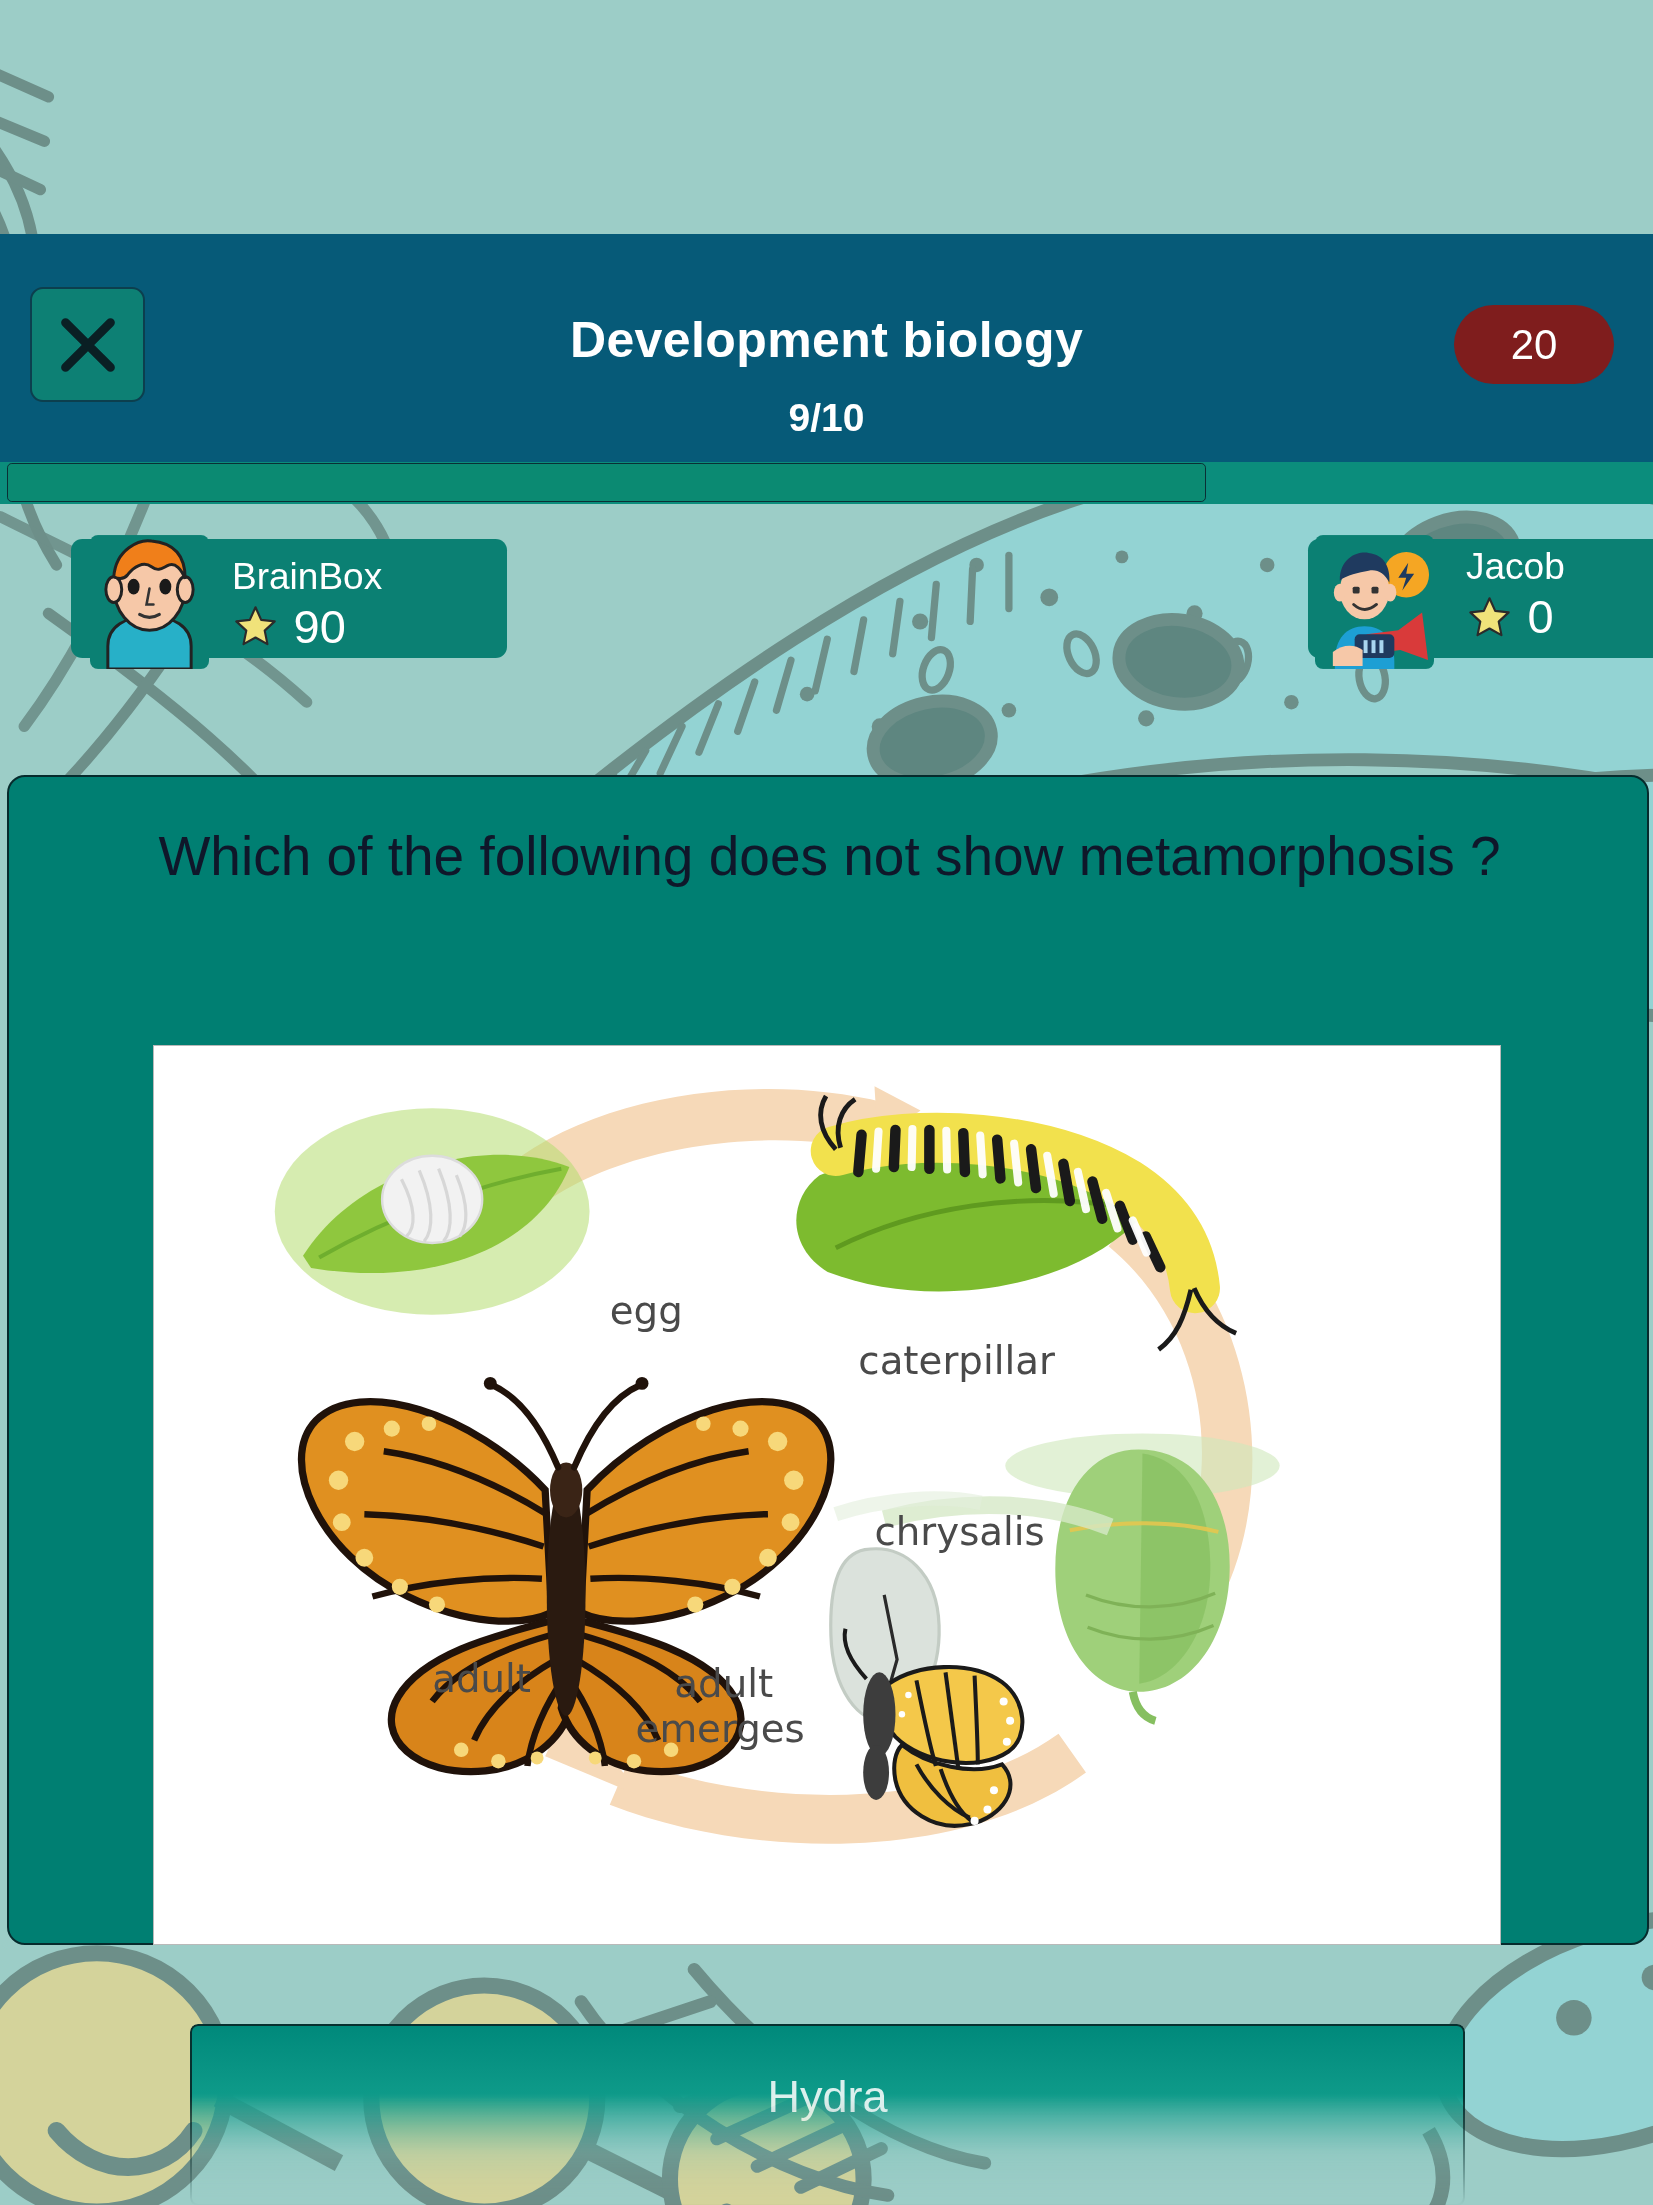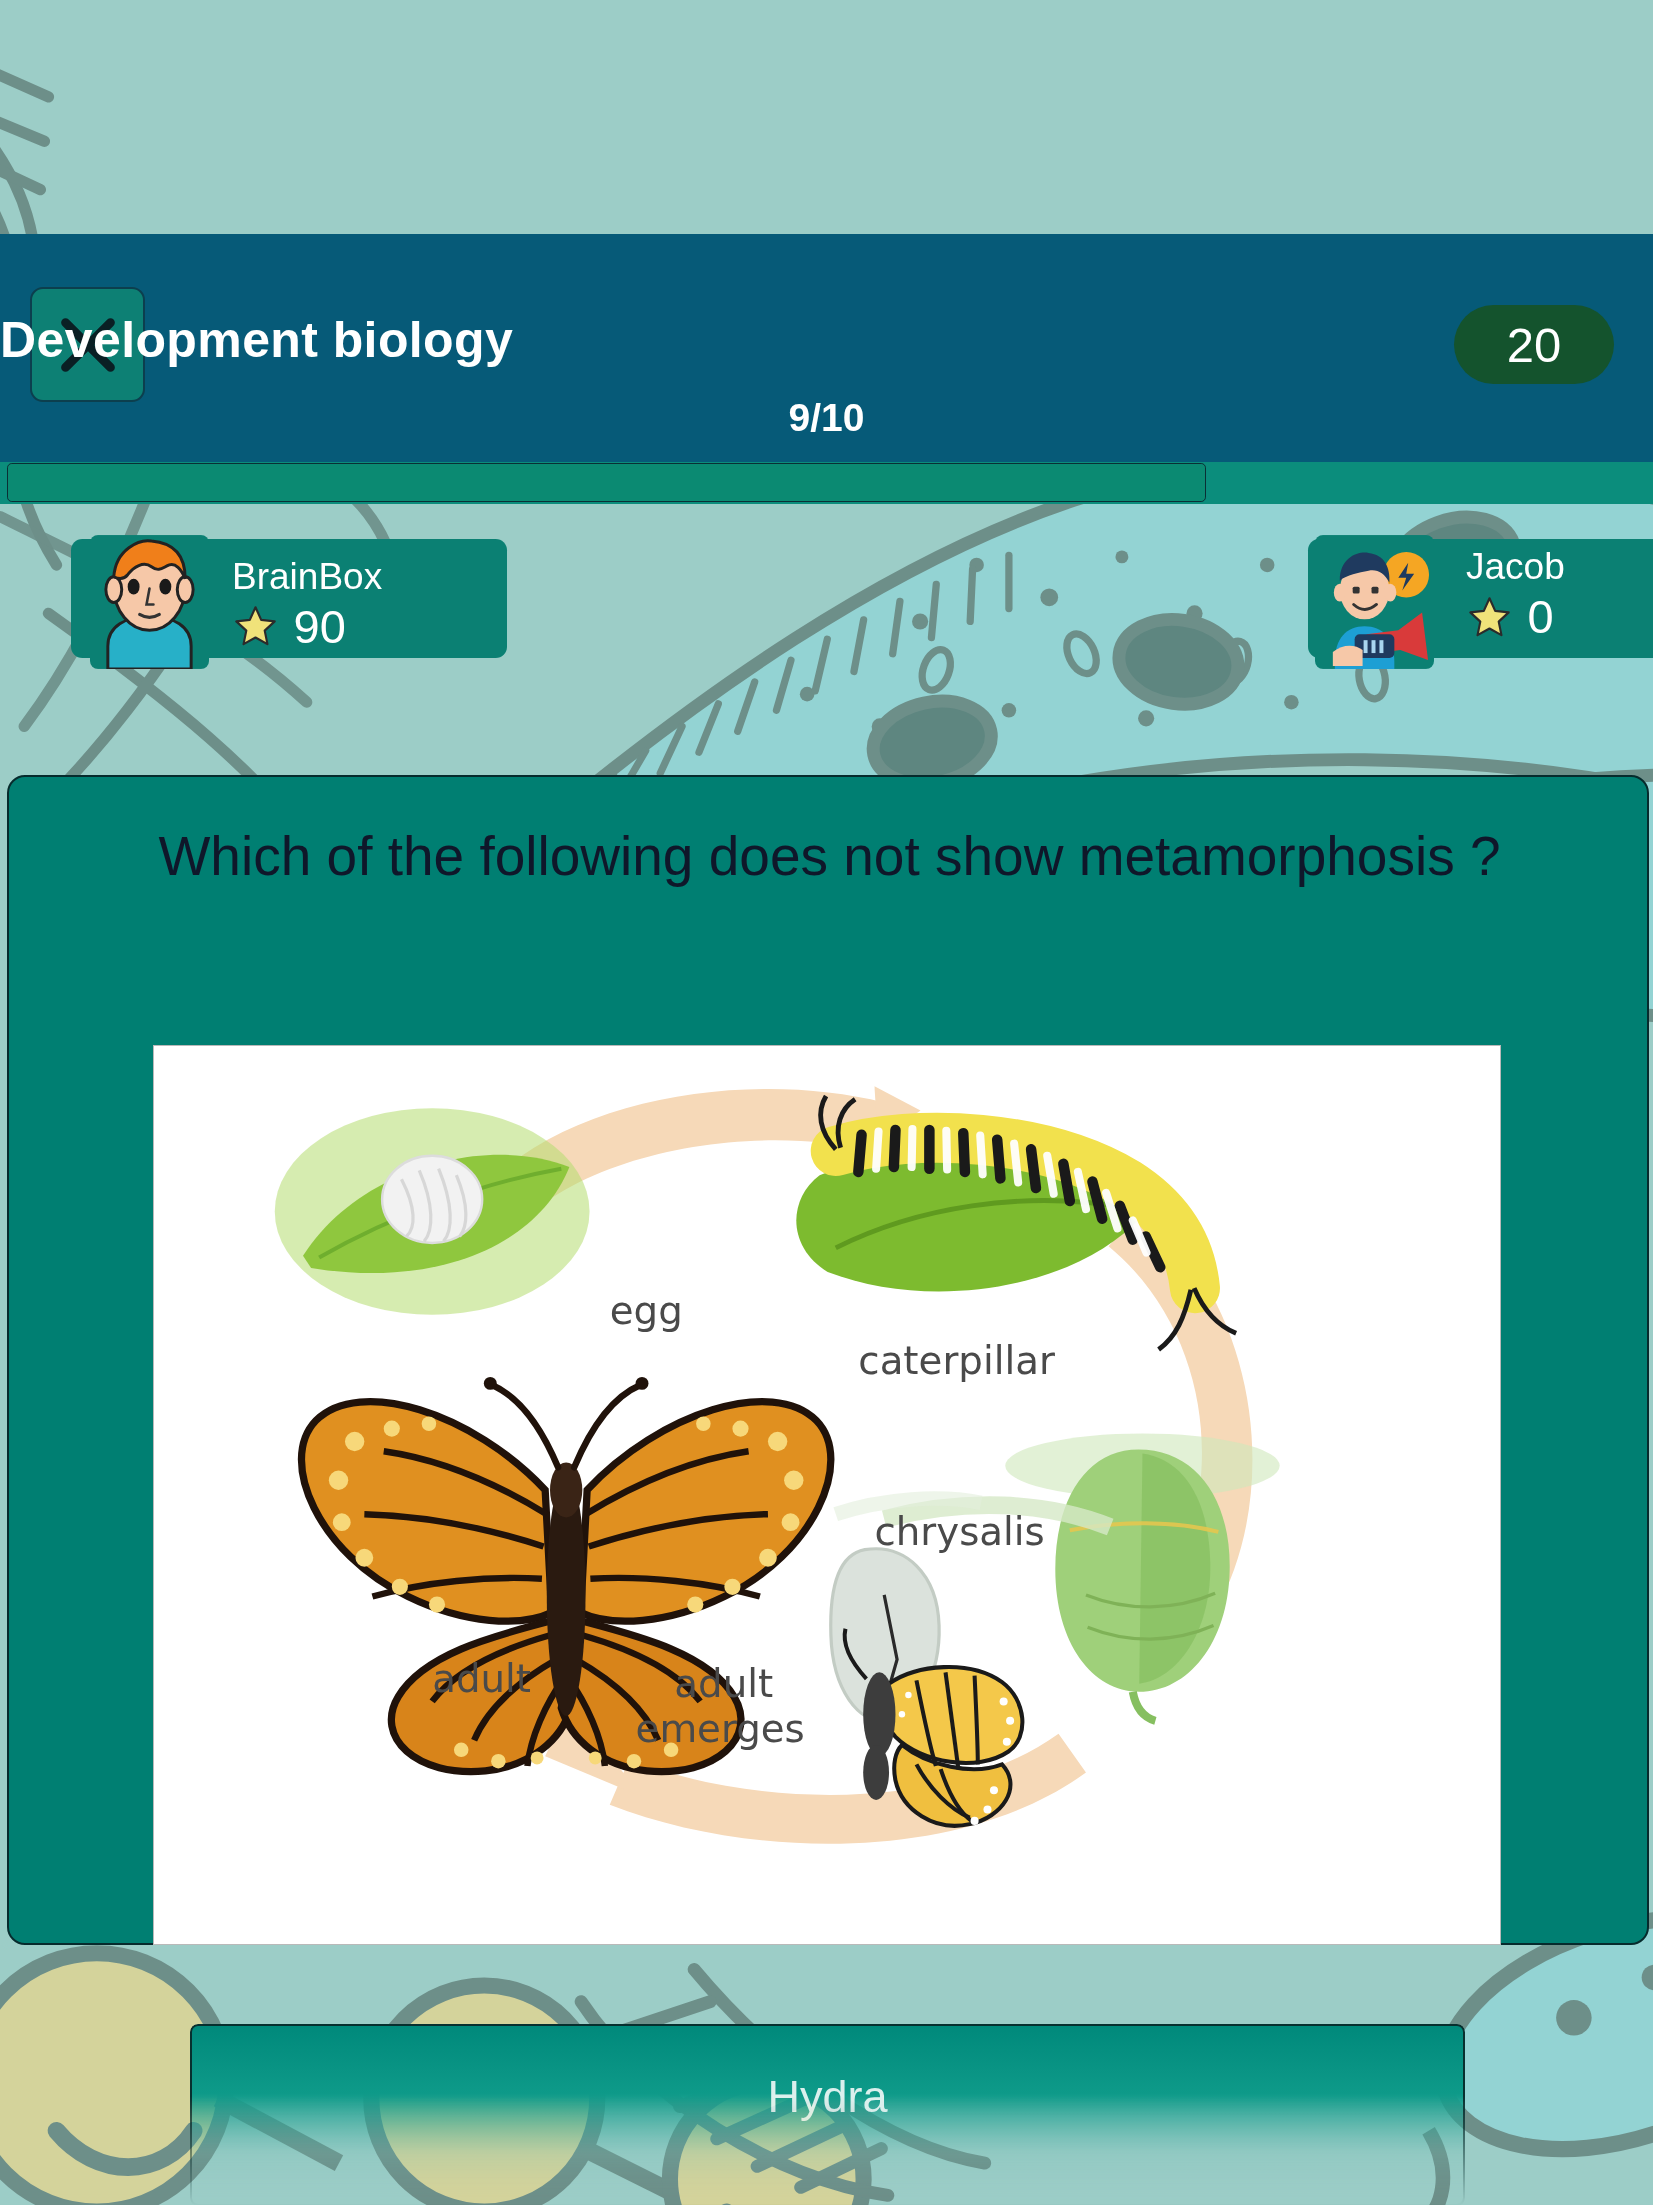--- a/index.html
+++ b/index.html
@@ -18,30 +18,30 @@
     position:absolute; left:0; top:234px; width:1653px; height:228px;
     background:#065a78; z-index:5;
   }
   #close-button {
     position:absolute; left:30px; top:287px; width:115px; height:115px;
     background:#0d8074; border:2.4px solid #0c3f4e; border-radius:13px;
     z-index:6; cursor:pointer;
   }
   #close-icon { position:absolute; left:50%; top:50%; transform:translate(-50%,-50%); }
   #header-title {
-    position:absolute; left:0; top:311px; width:1653px; 
+    position:absolute; left:0; top:311px; width:1653px; text-align:center;
     color:#ffffff; font-size:50px; font-weight:bold; letter-spacing:0.4px; z-index:6;
   }
   #header-progress-text {
     position:absolute; left:0; top:396px; width:1653px; text-align:center;
     color:#ffffff; font-size:39px; font-weight:bold; z-index:6;
   }
   #score-badge {
     position:absolute; right:39px; top:305px; width:160px; height:79px;
-    background:#14532d; border-radius:40px; color:#fff; font-size:49px;
+    background:#7f1d1d; border-radius:40px; color:#fff; font-size:42px;
     display:flex; align-items:center; justify-content:center; z-index:6;
   }
 
   
   #progress-track {
     position:absolute; left:0; top:462px; width:1653px; height:42px;
     background:#0b8d7c; z-index:5;
   }
   #progress-fill {
     position:absolute; left:6.5px; top:463px; height:39px;

